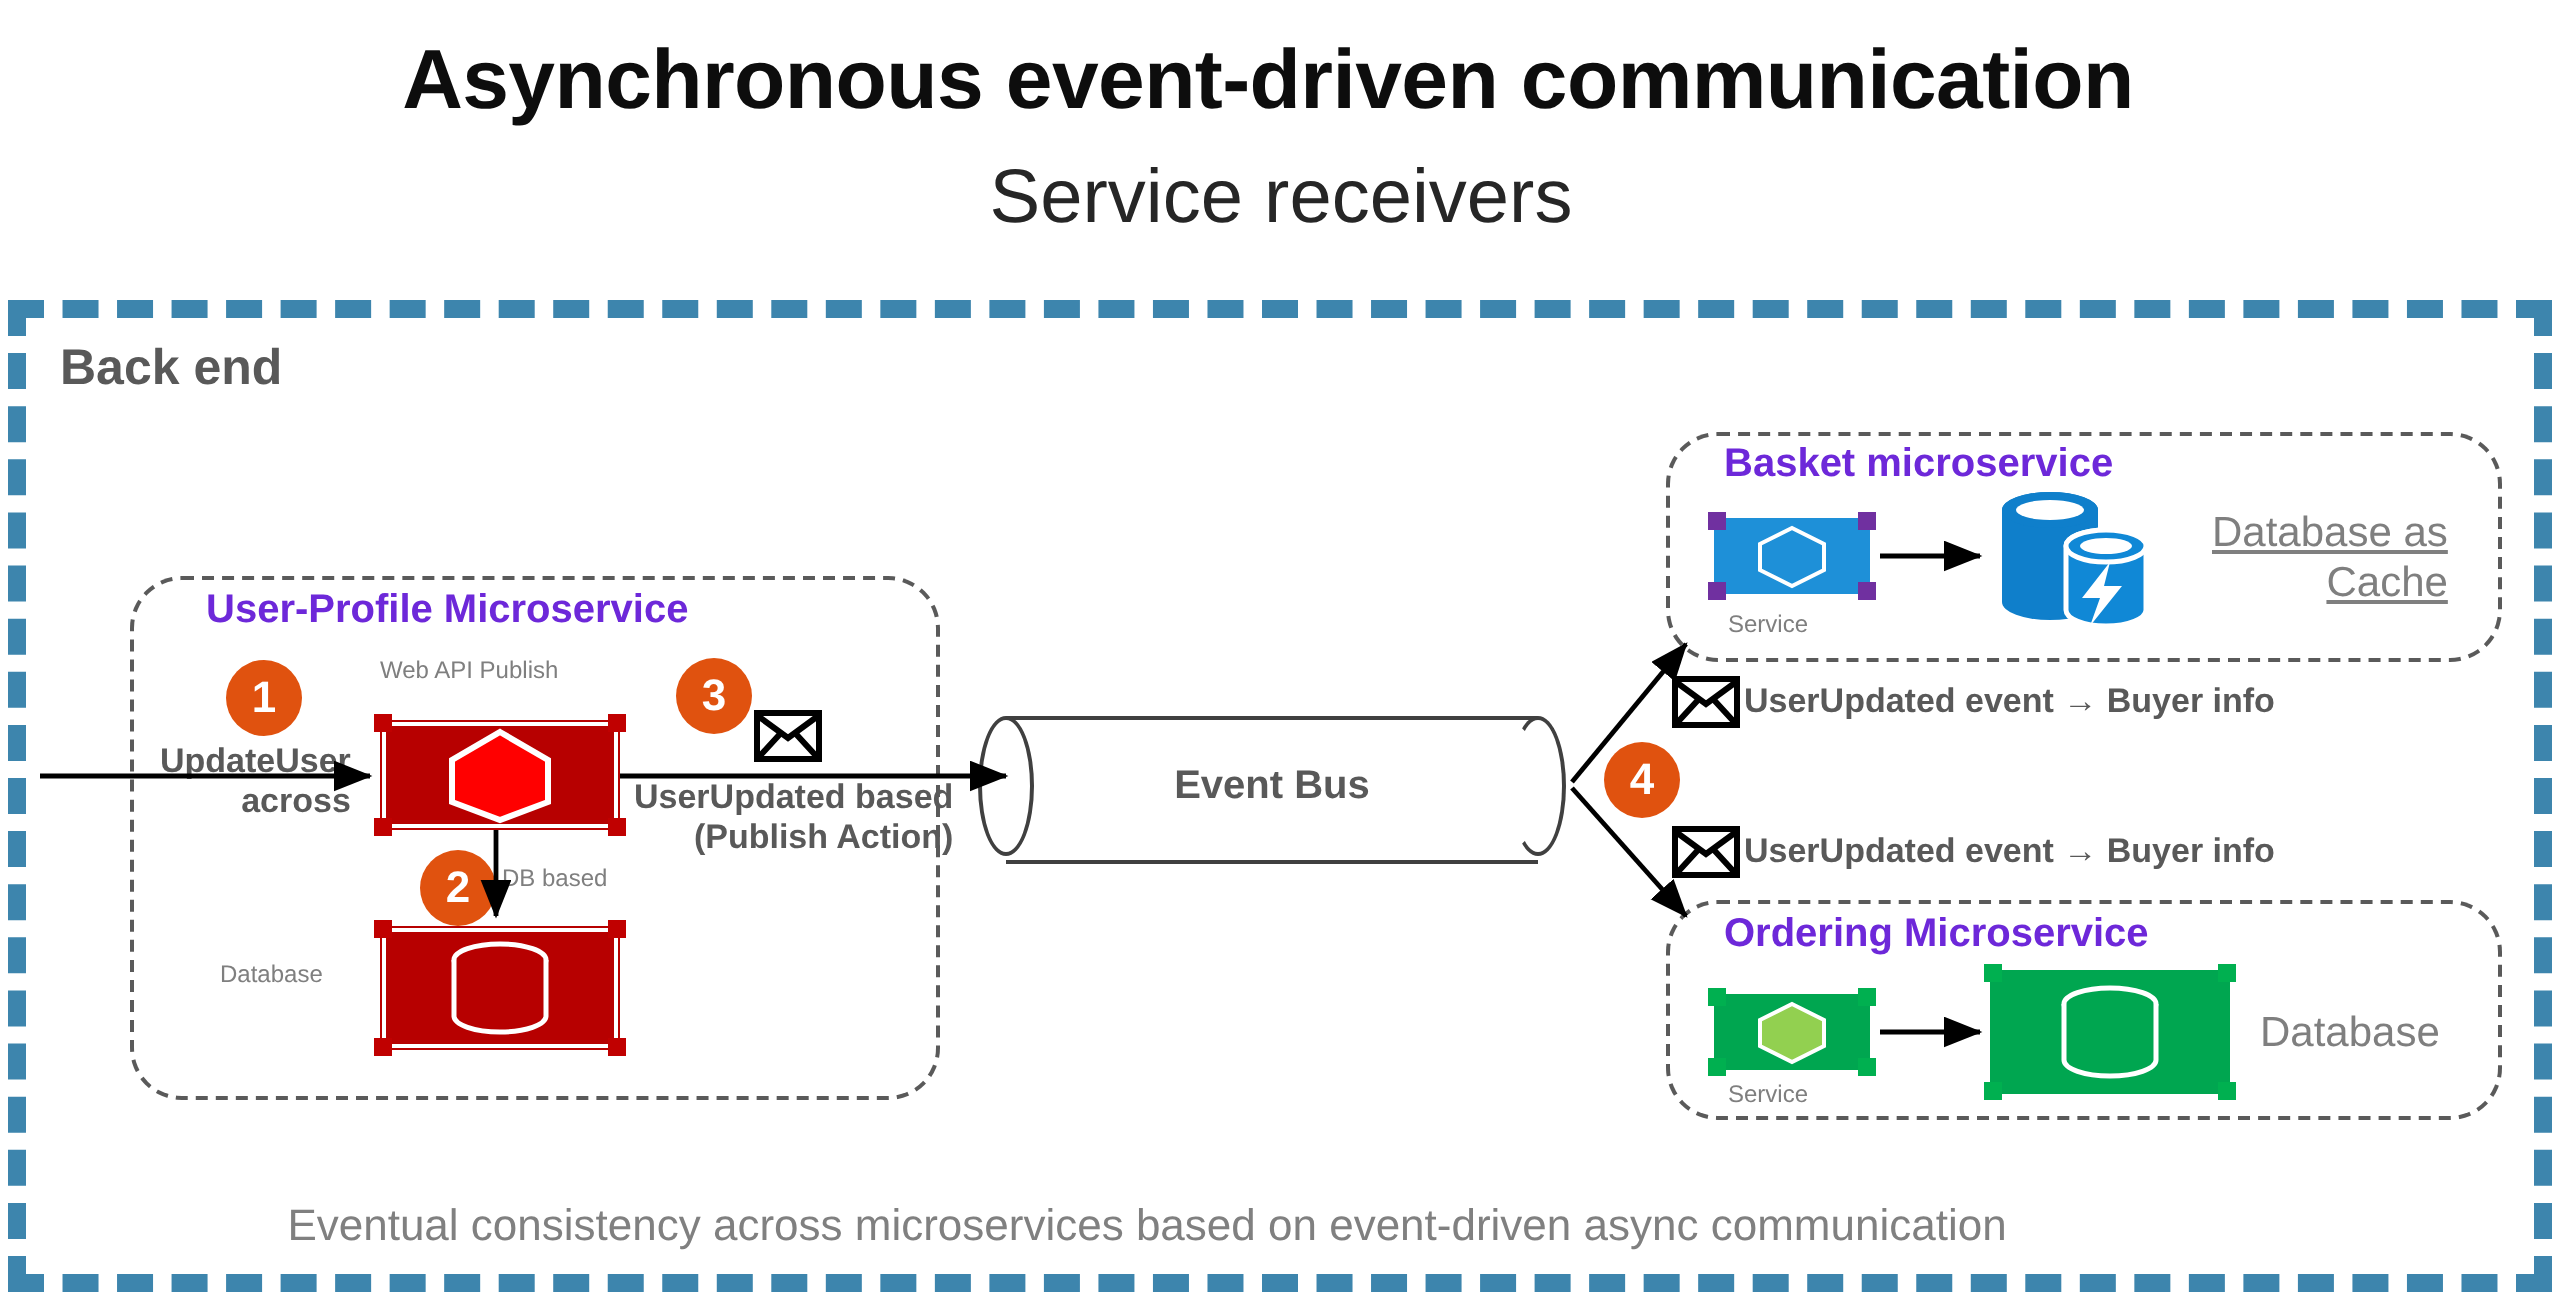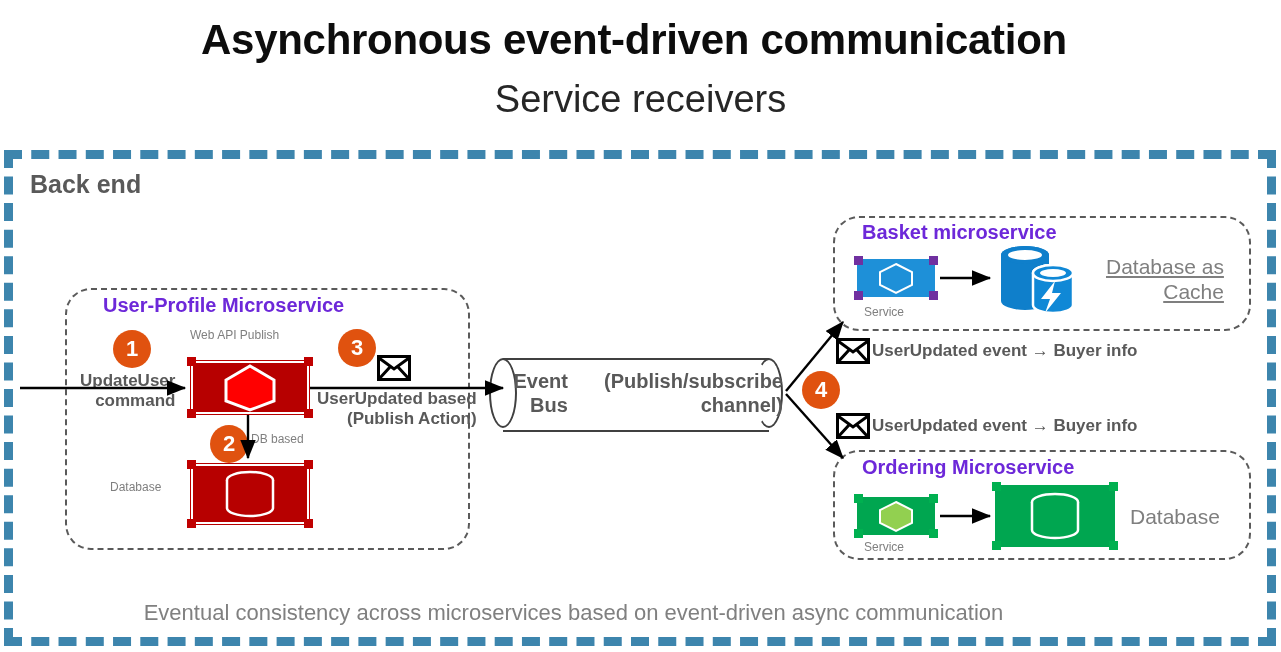--- a/index.html
+++ b/index.html
@@ -127,21 +127,21 @@
 <div class="abs group-title" id="title-userprofile">User-Profile Microservice</div>
 <div class="abs group-title" id="title-basket">Basket microservice</div>
 <div class="abs group-title" id="title-ordering">Ordering Microservice</div>
 
 <div class="abs num-circle" id="num-1">1</div>
 <div class="abs num-circle" id="num-2">2</div>
 <div class="abs num-circle" id="num-3">3</div>
 
 <div class="abs bold-lab" id="lab-updateuser">
   <div>UpdateUser</div>
-  <div>command</div>
+  <div>across</div>
 </div>
 
 <div class="abs cap" id="cap-webapi">Web API Publish</div>
 <div class="abs cap" id="cap-dbupdate">DB based</div>
 <div class="abs cap" id="cap-database-up">Database</div>
 
 <div class="abs bold-lab" id="lab-userupdated">
   <div>UserUpdated based</div>
   <div>(Publish Action)</div>
 </div>
@@ -170,21 +170,20 @@
   <div class="corner" style="left:-3px;bottom:-3px;background:#C00000;"></div>
   <div class="corner" style="right:-3px;bottom:-3px;background:#C00000;"></div>
 </div>
 
 <div class="abs" id="eventbus">
   <div class="tube"></div>
   <div class="cap-l"></div>
   <div class="cap-r"></div>
   <div class="ebtext">
     <div>Event Bus</div>
-    <div>(Publish/subscribe channel)</div>
   </div>
 </div>
 <div class="abs num-circle" id="num-4">4</div>
 
 <div class="abs azbox" id="box-service-basket">
   <div class="plate" style="background:#1E90D8;"></div>
   <svg width="78" height="38" style="position:absolute;left:0;top:0;">
     <polygon points="39,5 55,13 55,26 39,34 23,26 23,13" fill="#1E90D8" stroke="#ffffff" stroke-width="2"></polygon>
   </svg>
   <div class="corner" style="left:-3px;top:-3px;background:#7030A0;"></div>

